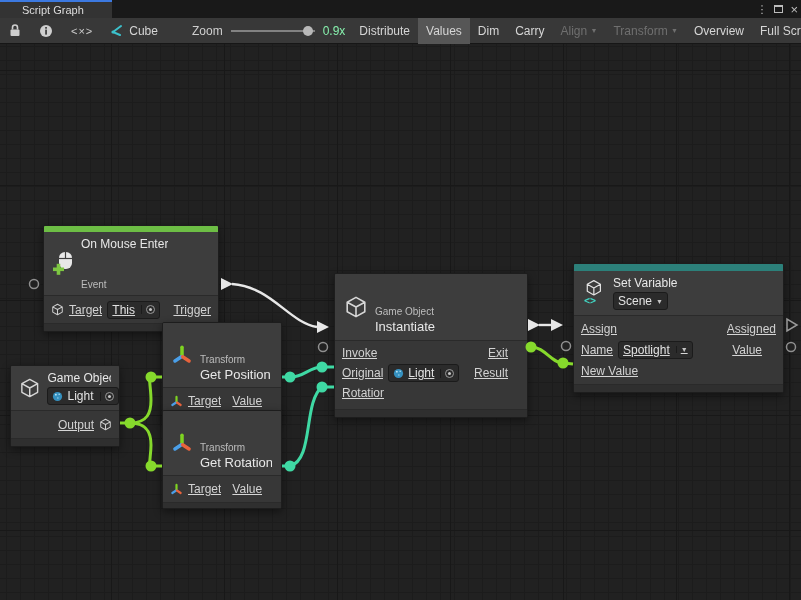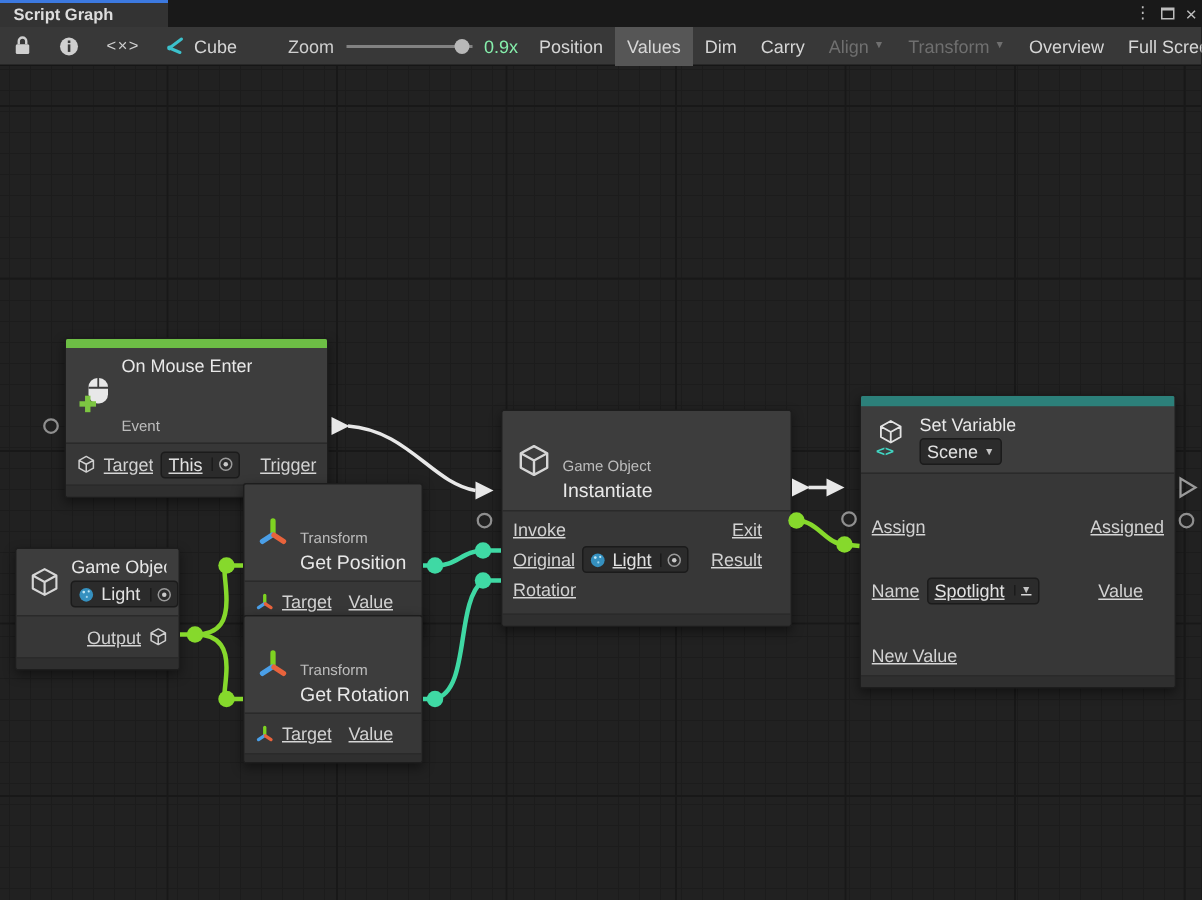--- a/index.html
+++ b/index.html
@@ -4,21 +4,21 @@
 <style>
   * { margin:0; padding:0; box-sizing:border-box; }
   html,body { width:801px; height:600px; overflow:hidden; background:#191919;
               font-family:"Liberation Sans", sans-serif; -webkit-font-smoothing:antialiased; }
   .app { position:relative; width:801px; height:600px; color:#d6d6d6; font-size:12px; }
 
   
   .titlebar { position:absolute; top:0; left:0; width:801px; height:18px; background:#191919; }
   .tab { position:absolute; top:0; left:0; width:112px; height:18px; background:#333333;
          border-top:2px solid #3c79e0; color:#dddddd; font-size:11px;
-         display:flex; align-items:center; padding-left:9px;font-weight:bold; }
+         display:flex; align-items:center; padding-left:22px; }
   .win-icons { position:absolute; right:3px; top:0; height:18px; display:flex; align-items:center; gap:7px; color:#bdbdbd; }
   .menu-glyph { font-size:11px; line-height:1; }
   .max-box { width:9px; height:8px; border:1px solid #bdbdbd; border-top-width:2px; display:inline-block; }
   .close-glyph { font-size:13px; line-height:1; }
 
   
   .toolbar { position:absolute; top:18px; left:0; width:801px; height:26px; background:#383838;
              border-bottom:1px solid #161616; display:flex; align-items:center; font-size:12px; color:#d6d6d6; }
   .tb-btn { height:26px; display:flex; align-items:center; padding:0 8px; cursor:default; white-space:nowrap; background:transparent; border:none; color:#d6d6d6; font-size:12px; font-family:inherit; }
   .tb-btn.active { background:#565656; }
@@ -69,21 +69,21 @@
   .badge .seg { border-left:1px solid #1b1b1b; padding-left:4px; margin-left:2px; display:inline-flex; align-items:center; }
 
   
   #node-on-mouse-enter { left:43px; top:225px; width:176px; }
   #node-on-mouse-enter .node-row { height:27px; }
   #node-instantiate { left:334px; top:273px; width:194px; }
   #node-instantiate .node-header { padding:6px 9px; }
   #node-instantiate .node-row { height:20px; }
   #node-instantiate .node-rows { padding:2px 12px 6px 0; }
   #node-set-variable { left:573px; top:263px; width:211px; }
-  #node-set-variable .node-row { height:21px;margin-top:22px; }
+  #node-set-variable .node-row { height:21px; }
   #node-set-variable .node-rows { padding:2px 0 3px 0; }
   #node-game-object { left:10px; top:365px; width:110px; }
   #node-game-object .node-row { height:27px; }
   #node-get-position { left:162px; top:322px; width:120px; }
   #node-get-rotation { left:162px; top:410px; width:120px; }
   .transform-node .node-row { height:26px; }
   .transform-node .node-footer { height:6px; }
 
   .hdr-col { display:flex; flex-direction:column; gap:2px; min-width:0; }
 
@@ -138,21 +138,21 @@
     <div class="zoom-area">
       <span class="zoom-label">Zoom</span>
       <div class="slider">
         <div class="slider-track"></div>
         <div class="slider-handle"></div>
       </div>
       <span class="zoom-value">0.9x</span>
     </div>
 
     <span class="tb-sep" style="margin-left:6px;"></span>
-    <button class="tb-btn">Position</button>
+    <button class="tb-btn">Distribute</button>
     <button class="tb-btn active">Values</button>
     <button class="tb-btn">Dim</button>
     <button class="tb-btn">Carry</button>
     <button class="tb-btn disabled">
       <span>Align</span>&nbsp;<span class="caret" style="color:#6f6f6f">▼</span>
     </button>
     <button class="tb-btn disabled">
       <span>Transform</span>&nbsp;<span class="caret" style="color:#6f6f6f">▼</span>
     </button>
     <span style="width:8px"></span>

